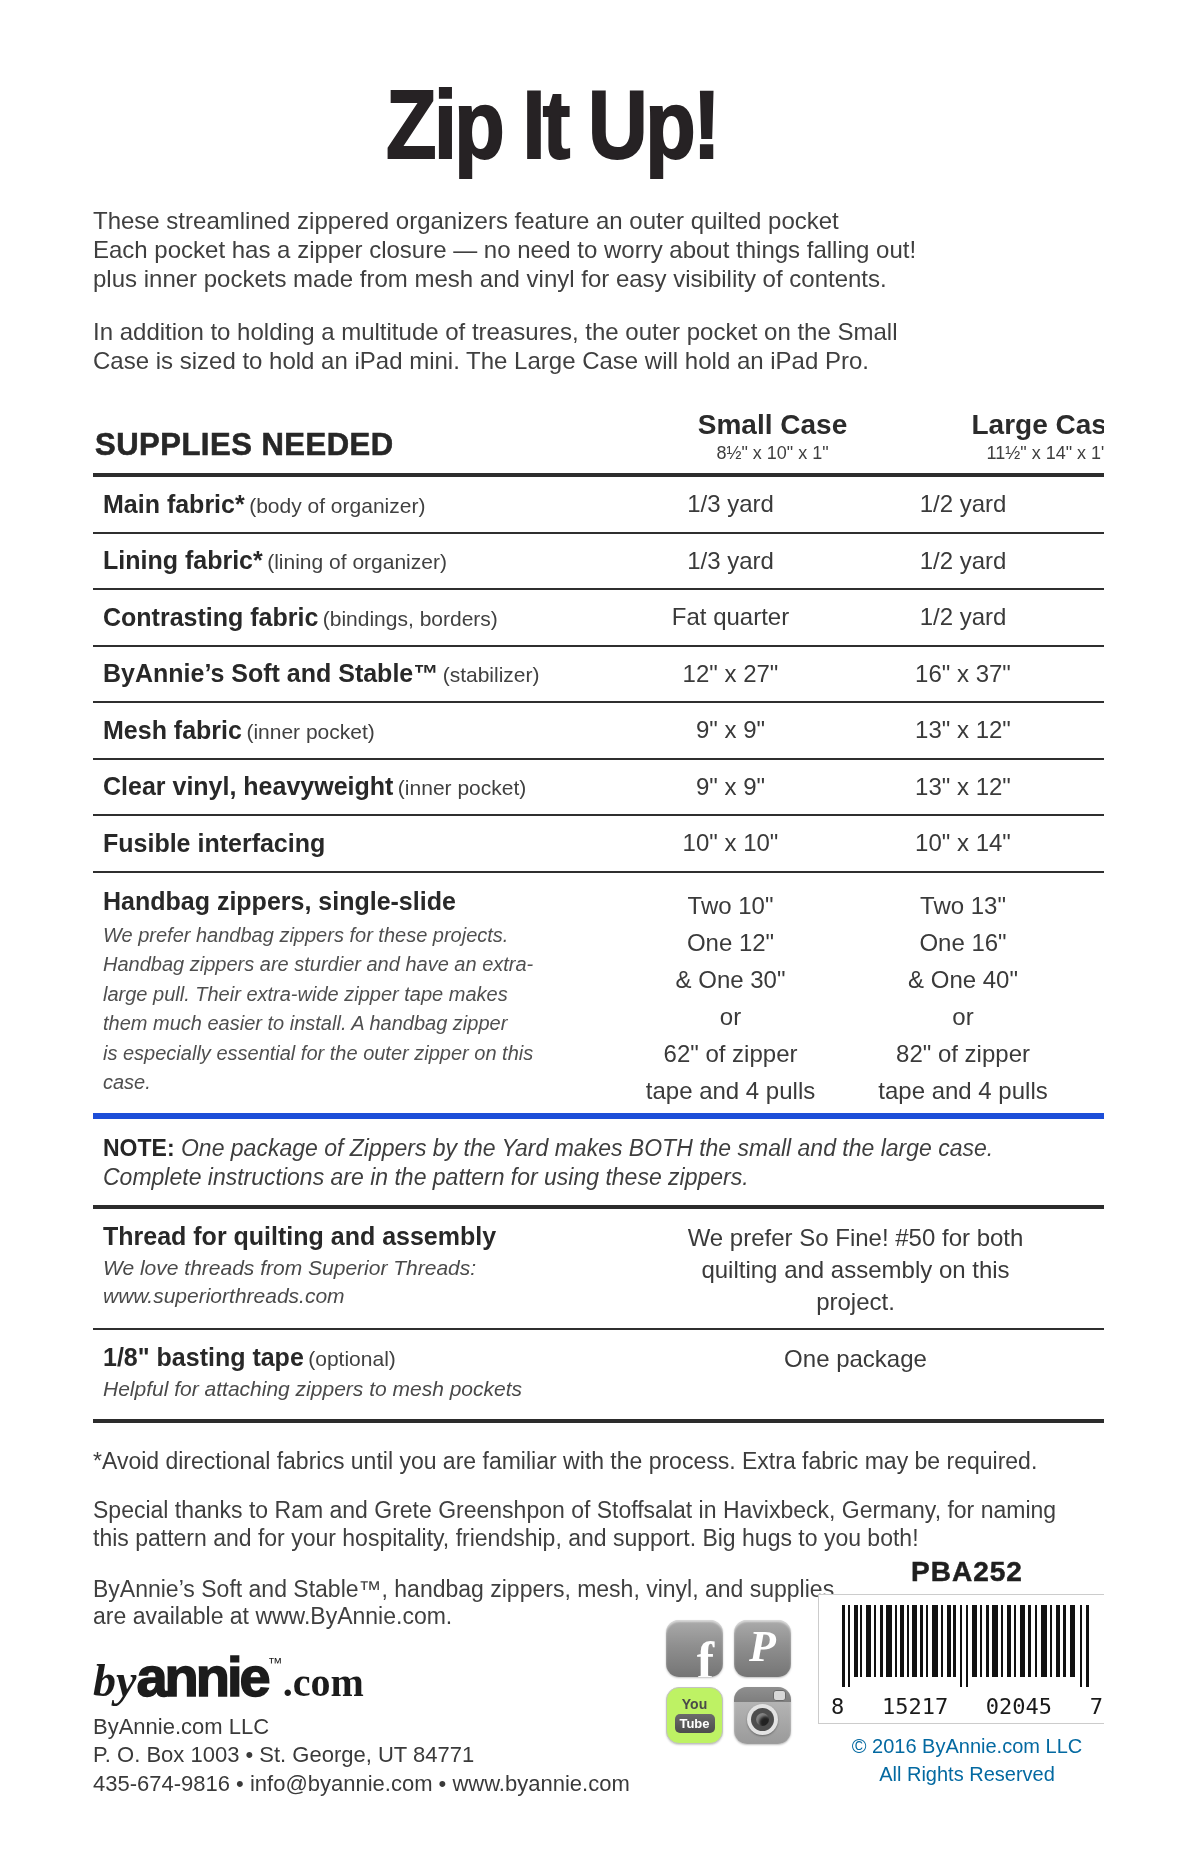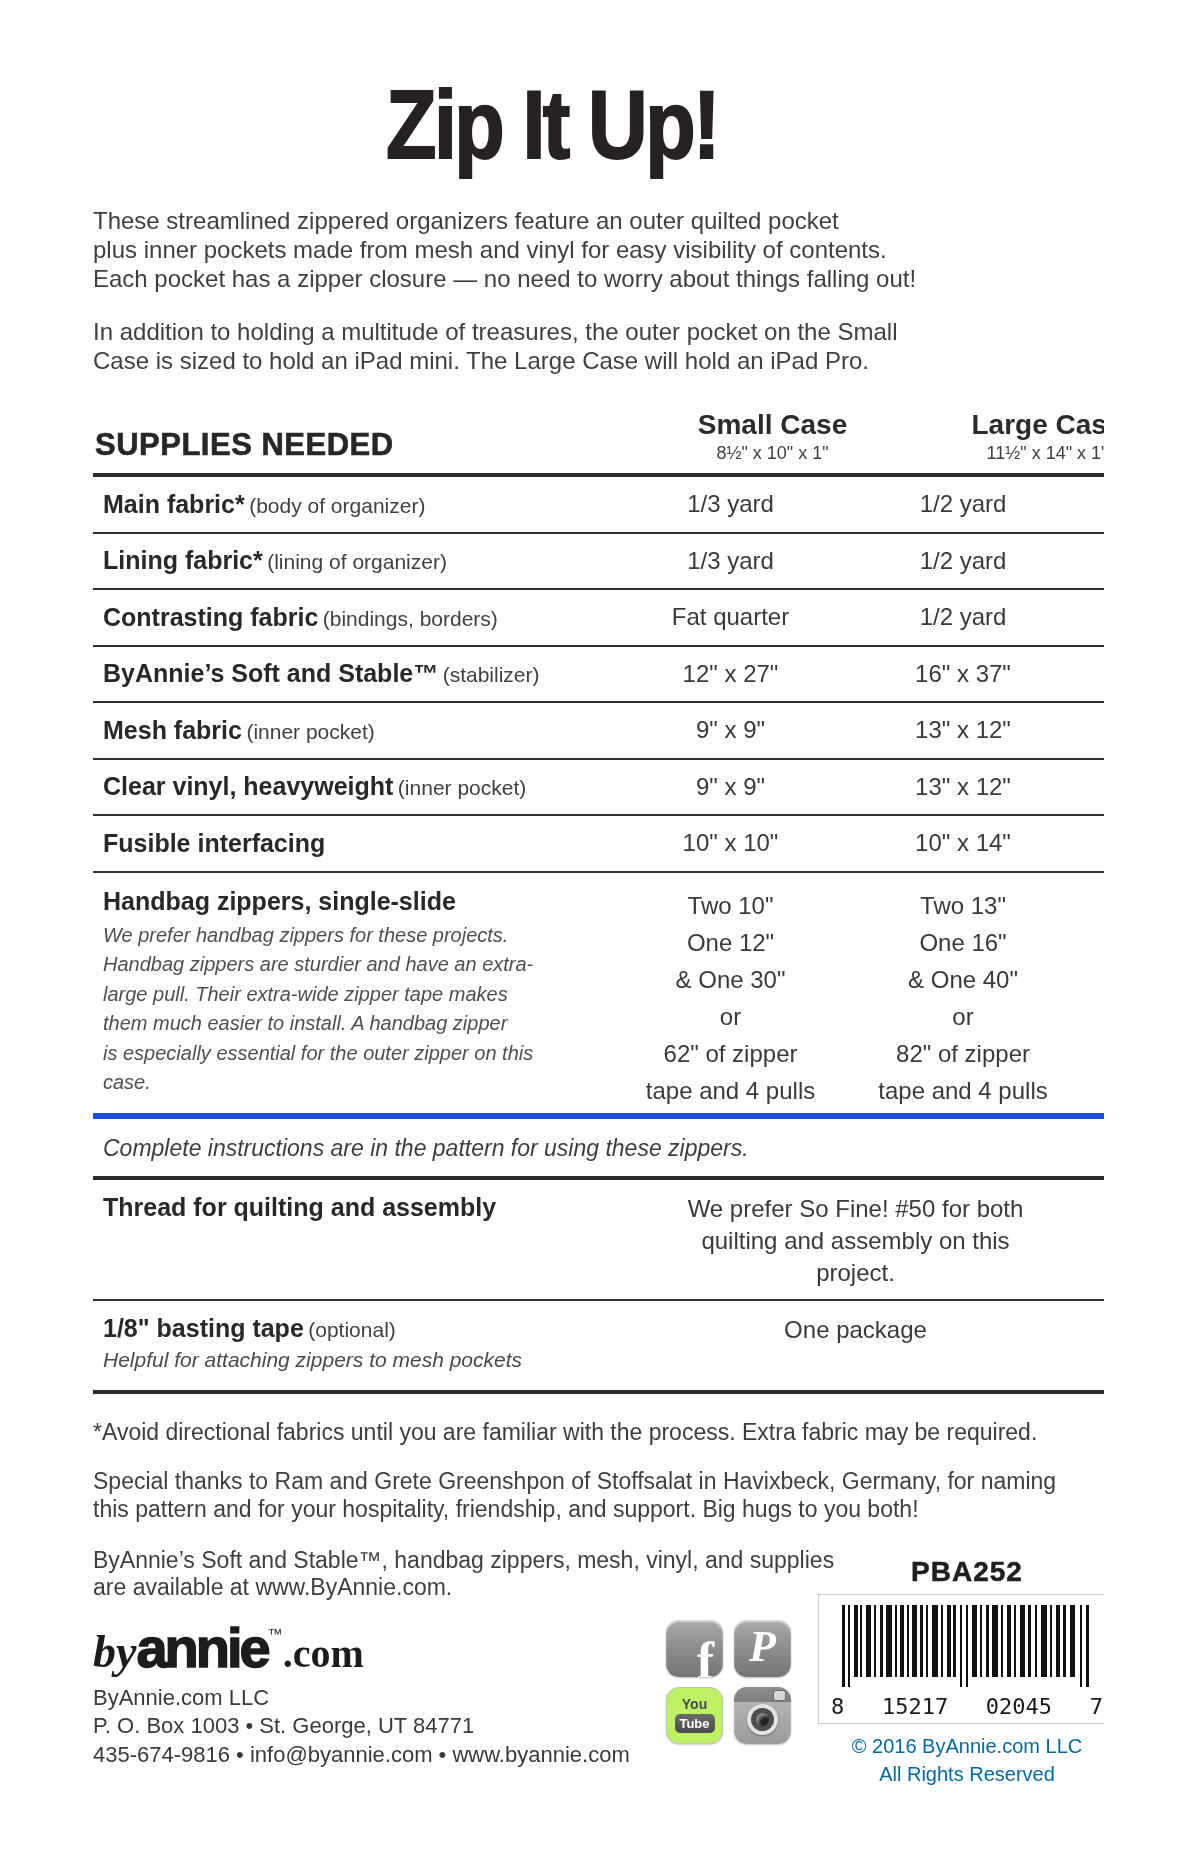--- a/index.html
+++ b/index.html
@@ -110,22 +110,22 @@
 </head>
 <body>
 
 <div class="page">
 
   <h1 class="title">Zip It Up!</h1>
 
   <div class="content">
     <div class="para p1">
       <div>These streamlined zippered organizers feature an outer quilted pocket</div>
+      <div>Each pocket has a zipper closure — no need to worry about things falling out!</div>
       <div>plus inner pockets made from mesh and vinyl for easy visibility of contents.</div>
-      <div>Each pocket has a zipper closure — no need to worry about things falling out!</div>
     </div>
     <div class="para p2">
       <div>In addition to holding a multitude of treasures, the outer pocket on the Small</div>
       <div>Case is sized to hold an iPad mini. The Large Case will hold an iPad Pro.</div>
     </div>
 
     <div class="supplies-table">
 
       <div class="grid3 thead">
         <div class="theading">SUPPLIES NEEDED</div>
@@ -205,26 +205,31 @@
           <div>Two 13"</div>
           <div>One 16"</div>
           <div>&amp; One 40"</div>
           <div>or</div>
           <div>82" of zipper</div>
           <div>tape and 4 pulls</div>
         </div>
       </div>
 
       <div class="note-row">
+        <div class="line"><span class="note-label">NOTE:</span> <span>One package of Zippers by the Yard makes BOTH the small and the large case.</span></div>
         <div class="line">Complete instructions are in the pattern for using these zippers.</div>
       </div>
 
       <div class="grid2 thread-row">
         <div class="label-cell">
           <span class="rlabel">Thread for quilting and assembly</span>
+          <div class="subitalic">
+            <div>We love threads from Superior Threads:</div>
+            <div>www.superiorthreads.com</div>
+          </div>
         </div>
         <div class="span-val">
           <div>We prefer So Fine! #50 for both</div>
           <div>quilting and assembly on this</div>
           <div>project.</div>
         </div>
       </div>
 
       <div class="grid2 btape-row">
         <div class="label-cell">

